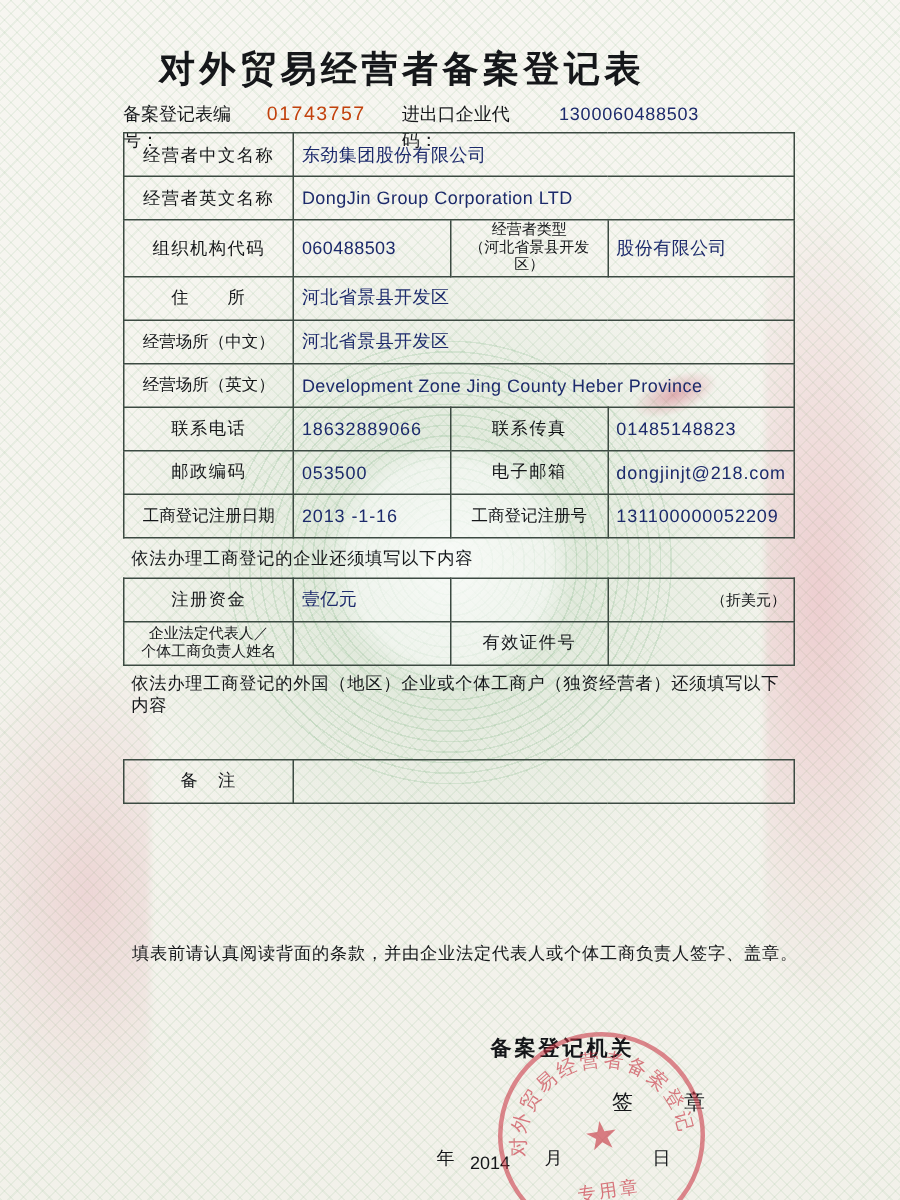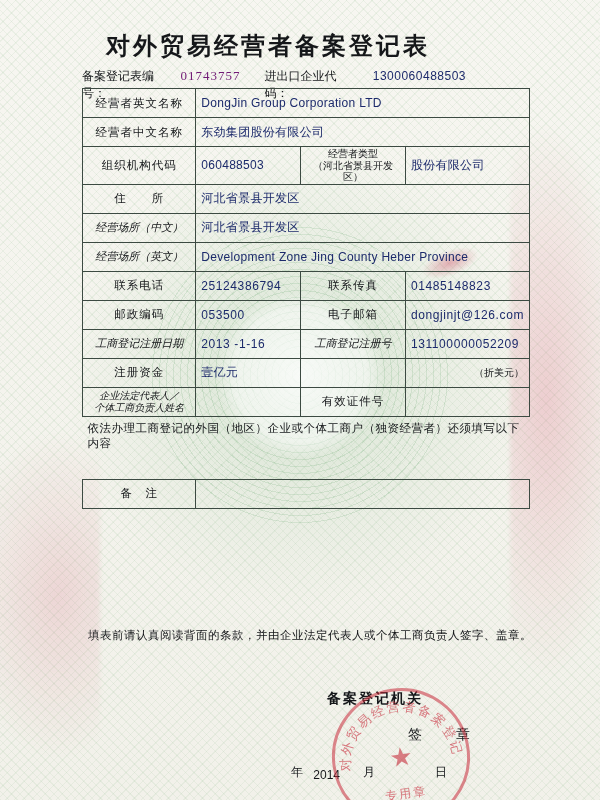--- a/index.html
+++ b/index.html
@@ -82,22 +82,22 @@
     top: 68px; left: 82px; right: 70px;
     display: flex;
     justify-content: space-between;
     font-size: 12px;
     color: #15171a;
     font-family: "DejaVu Sans", sans-serif;
     gap: 24px;
   }
   .meta-left, .meta-right { display: flex; align-items: baseline; }
   .meta-value-red {
-    color: #701a75;
-    font-family: Liberation Serif, serif;
+    color: #c2410c;
+    font-family: Liberation Sans, sans-serif;
     font-size: 13px;
     letter-spacing: 1px;
     margin-left: 4px;
   }
   .meta-value-blue {
     color: #1c2a6b;
     font-family: "Liberation Sans", sans-serif;
     font-size: 12px;
     margin-left: 14px;
     letter-spacing: .5px;
@@ -118,21 +118,21 @@
     height: 26px;
     padding: 1px 5px;
     vertical-align: middle;
   }
   .lbl {
     width: 124px;
     text-align: center;
     letter-spacing: 1px;
     white-space: nowrap;
   }
-  .lbl-sm { letter-spacing: 0; font-size: 11px; font-style: italic; }
+  .lbl-sm { letter-spacing: 0; font-size: 11px; }
   .val {
     color: #1c2a6b;
     font-family: "Liberation Sans", sans-serif;
     font-size: 12px;
     padding-left: 10px;
     letter-spacing: .3px;
   }
   .val-mono {
     color: #1c2a6b;
     font-family: "Liberation Sans", sans-serif;
@@ -267,26 +267,26 @@
     </div>
     <div class="meta-right">
       <span>进出口企业代码：</span>
       <span class="meta-value-blue">1300060488503</span>
     </div>
   </div>
 
   <table class="form">
     <tbody>
       <tr>
+        <td class="lbl">经营者中文名称</td>
+        <td class="val" colspan="3">东劲集团股份有限公司</td>
+      </tr>
+      <tr>
         <td class="lbl">经营者英文名称</td>
         <td class="val" colspan="3">DongJin Group Corporation LTD</td>
-      </tr>
-      <tr>
-        <td class="lbl">经营者中文名称</td>
-        <td class="val" colspan="3">东劲集团股份有限公司</td>
       </tr>
       <tr>
         <td class="lbl">组织机构代码</td>
         <td class="val" style="width:118px">060488503</td>
         <td class="note-two-line" style="width:104px">
           <div>经营者类型</div>
           <div>（河北省景县开发区）</div>
         </td>
         <td class="val">股份有限公司</td>
       </tr>
@@ -297,37 +297,40 @@
       <tr>
         <td class="lbl lbl-sm">经营场所（中文）</td>
         <td class="val" colspan="3">河北省景县开发区</td>
       </tr>
       <tr>
         <td class="lbl lbl-sm">经营场所（英文）</td>
         <td class="val" colspan="3">Development Zone Jing County Heber Province</td>
       </tr>
       <tr>
         <td class="lbl">联系电话</td>
-        <td class="val-mono" style="width:118px">25124386794</td>
+        <td class="val-mono" style="width:118px">18632889066</td>
         <td class="lbl" style="width:104px">联系传真</td>
         <td class="val-mono">01485148823</td>
       </tr>
       <tr>
         <td class="lbl">邮政编码</td>
         <td class="val-mono">053500</td>
         <td class="lbl">电子邮箱</td>
-        <td class="val-mono">dongjinjt@126.com</td>
+        <td class="val-mono">dongjinjt@218.com</td>
       </tr>
       <tr>
         <td class="lbl lbl-sm">工商登记注册日期</td>
         <td class="val-mono">2013 -1-16</td>
         <td class="lbl lbl-sm">工商登记注册号</td>
         <td class="val-mono">131100000052209</td>
       </tr>
 
+      <tr>
+        <td class="section-note" colspan="4">依法办理工商登记的企业还须填写以下内容</td>
+      </tr>
 
       <tr>
         <td class="lbl">注册资金</td>
         <td class="val">壹亿元</td>
         <td></td>
         <td class="right-small">（折美元）</td>
       </tr>
 
       <tr>
         <td class="lbl lbl-sm tall note-two-line">

